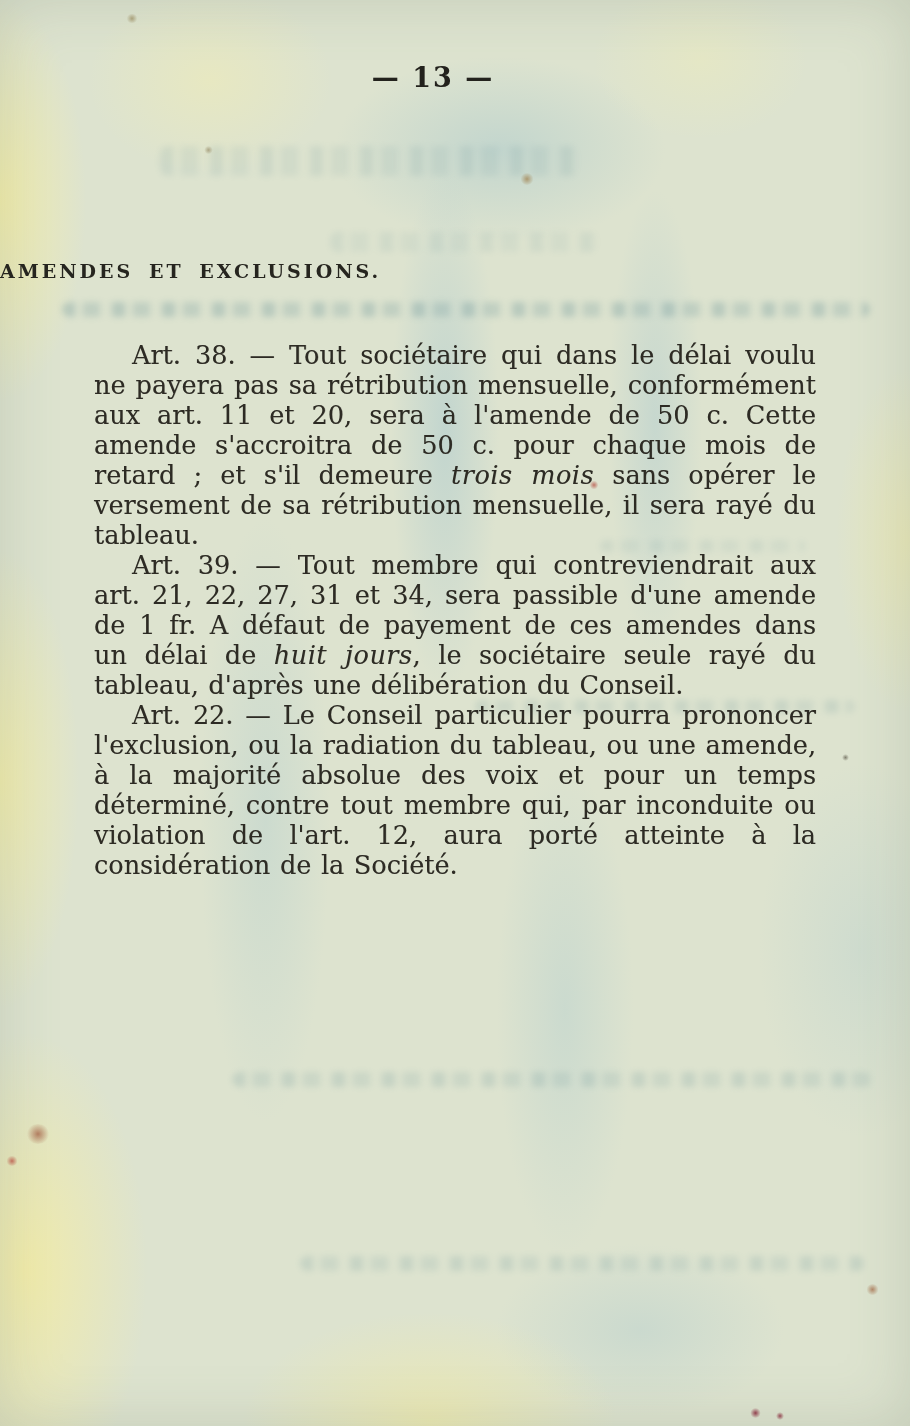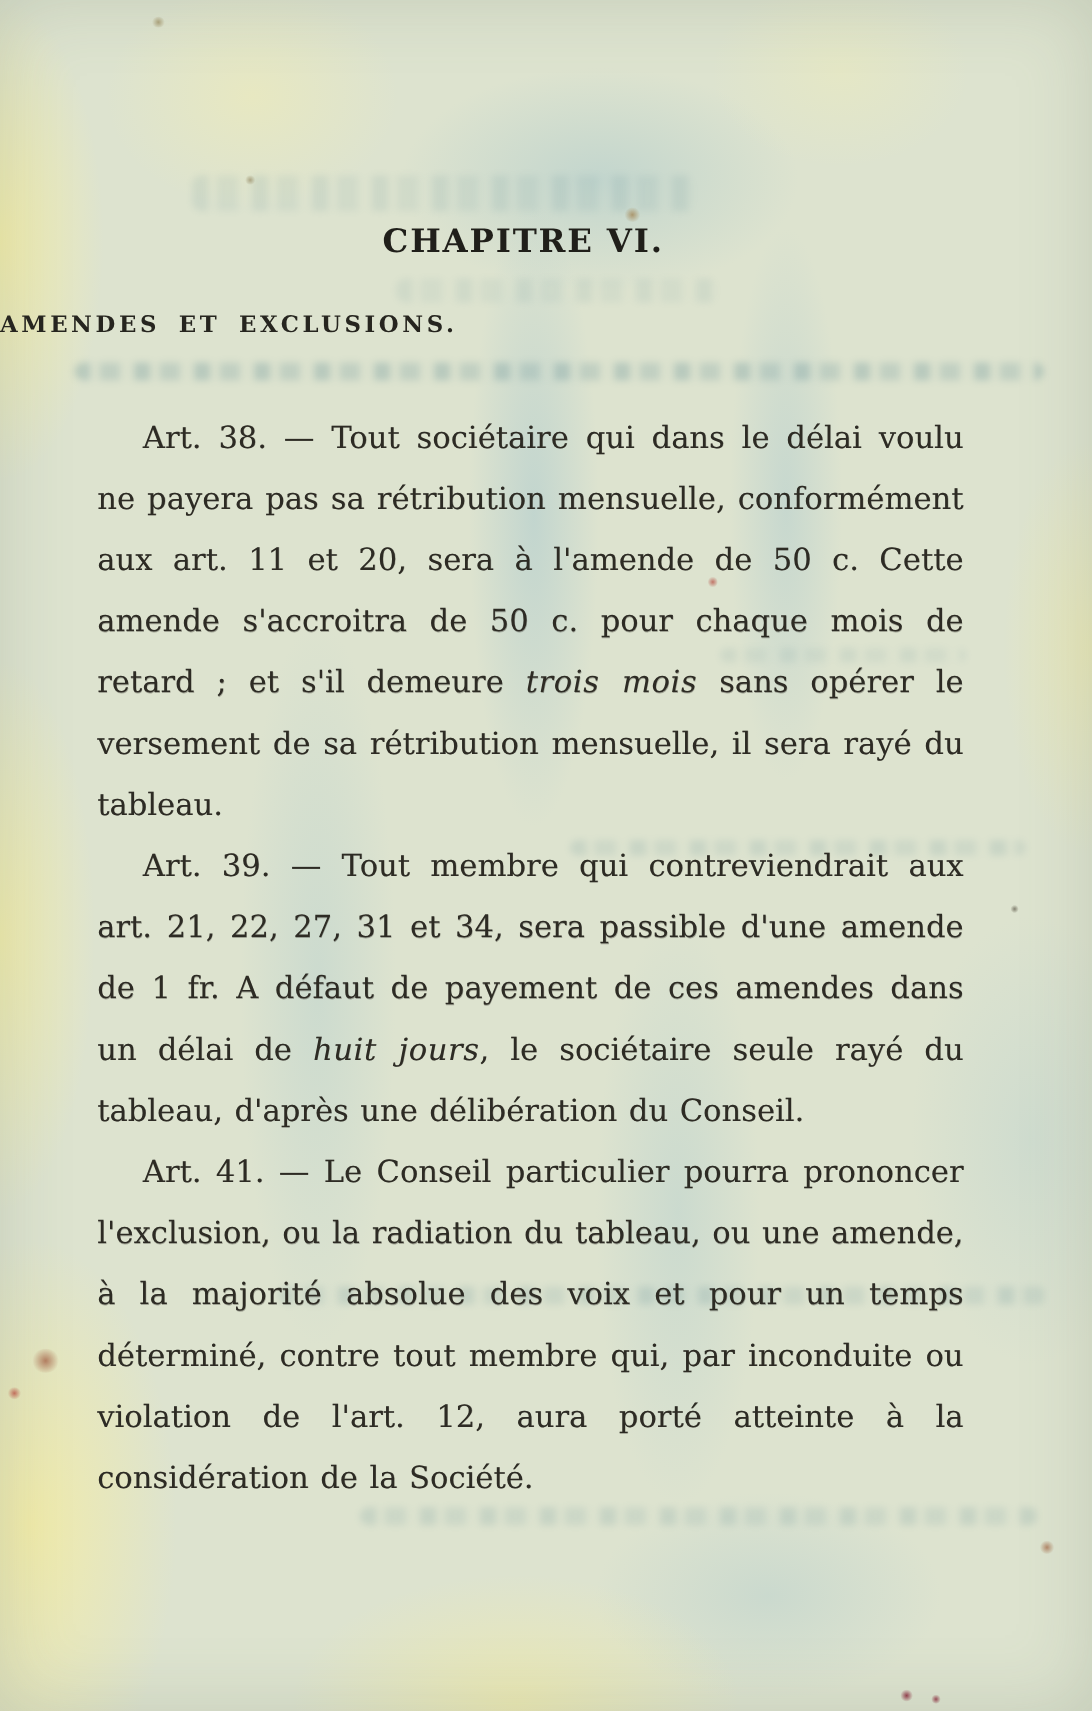--- a/index.html
+++ b/index.html
@@ -69,24 +69,24 @@
     text-align: left;
     font-size: 19px;
     font-weight: bold;
     letter-spacing: 3px;
     word-spacing: 6px;
     color: #26251f;
   }
   .body-text {
     position: absolute;
     top: 340px;
-    left: 81px;
+    left: 94px;
     width: 722px;
     font-size: 25.5px;
-    line-height: 51px;
+    line-height: 30px;
     color: #2d2b24;
     text-align: justify;
     word-spacing: 1.5px;
     text-shadow: 0.3px 0.3px 0.4px rgba(45,43,36,0.35);
   }
   .body-text p {
     margin: 0;
     text-indent: 38px;
   }
   .body-text i { letter-spacing: 0.5px; }
@@ -125,24 +125,24 @@
   <div class="spot" style="left:6px;   top:1156px; width:12px; height:10px; background:radial-gradient(circle, rgba(186,84,70,0.8), rgba(186,84,70,0) 70%);"></div>
   <div class="spot" style="left:520px; top:173px;  width:14px; height:12px; background:radial-gradient(circle, rgba(160,130,80,0.75), rgba(160,130,80,0) 70%);"></div>
   <div class="spot" style="left:590px; top:480px;  width:8px;  height:10px; background:radial-gradient(circle, rgba(180,70,60,0.7),  rgba(180,70,60,0) 70%);"></div>
   <div class="spot" style="left:866px; top:1284px; width:13px; height:11px; background:radial-gradient(circle, rgba(165,113,79,0.8), rgba(165,113,79,0) 70%);"></div>
   <div class="spot" style="left:750px; top:1408px; width:11px; height:10px; background:radial-gradient(circle, rgba(138,48,64,0.9),  rgba(138,48,64,0) 70%);"></div>
   <div class="spot" style="left:776px; top:1412px; width:8px;  height:8px;  background:radial-gradient(circle, rgba(138,48,64,0.85), rgba(138,48,64,0) 70%);"></div>
   <div class="spot" style="left:842px; top:754px;  width:7px;  height:7px;  background:radial-gradient(circle, rgba(90,85,70,0.7),   rgba(90,85,70,0) 70%);"></div>
   <div class="spot" style="left:126px; top:14px;   width:12px; height:9px;  background:radial-gradient(circle, rgba(150,135,90,0.7), rgba(150,135,90,0) 70%);"></div>
   <div class="spot" style="left:204px; top:146px;  width:9px;  height:8px;  background:radial-gradient(circle, rgba(140,125,85,0.6), rgba(140,125,85,0) 70%);"></div>
 
+  <div class="page-number">— 13 —</div>
 
-  <h1 class="chapter">CHAPITRE VI.</h1>
 
   <h2 class="section">AMENDES ET EXCLUSIONS.</h2>
 
   <div class="body-text">
     <p><span>Art. 38. — Tout sociétaire qui dans le délai voulu ne payera pas sa rétribution mensuelle, conformément aux art. 11 et 20, sera à l'amende de 50 c. Cette amende s'accroitra de 50 c. pour chaque mois de retard ; et s'il demeure </span><i>trois mois</i><span> sans opérer le versement de sa rétribution mensuelle, il sera rayé du tableau.</span></p>
     <p><span>Art. 39. — Tout membre qui contreviendrait aux art. 21, 22, 27, 31 et 34, sera passible d'une amende de 1 fr. A défaut de payement de ces amendes dans un délai de </span><i>huit jours</i><span>, le sociétaire seule rayé du tableau, d'après une délibération du Conseil.</span></p>
-    <p><span>Art. 41. — Le Conseil particulier pourra prononcer l'exclusion, ou la radiation du tableau, ou une amende, à la majorité absolue des voix et pour un temps déterminé, contre tout membre qui, par inconduite ou violation de l'art. 12, aura porté atteinte à la considération de la Société.</span></p>
+    <p><span>Art. 22. — Le Conseil particulier pourra prononcer l'exclusion, ou la radiation du tableau, ou une amende, à la majorité absolue des voix et pour un temps déterminé, contre tout membre qui, par inconduite ou violation de l'art. 12, aura porté atteinte à la considération de la Société.</span></p>
   </div>
 
 </div>
 
 </body></html>

